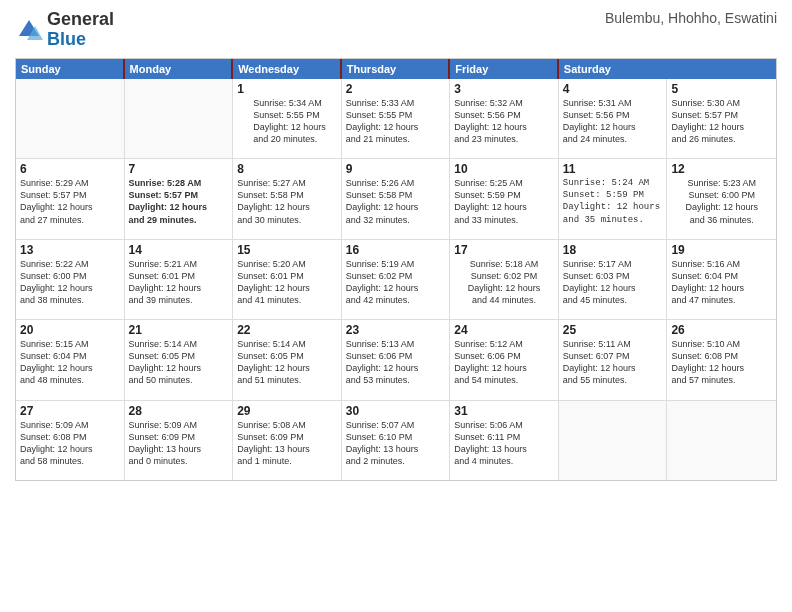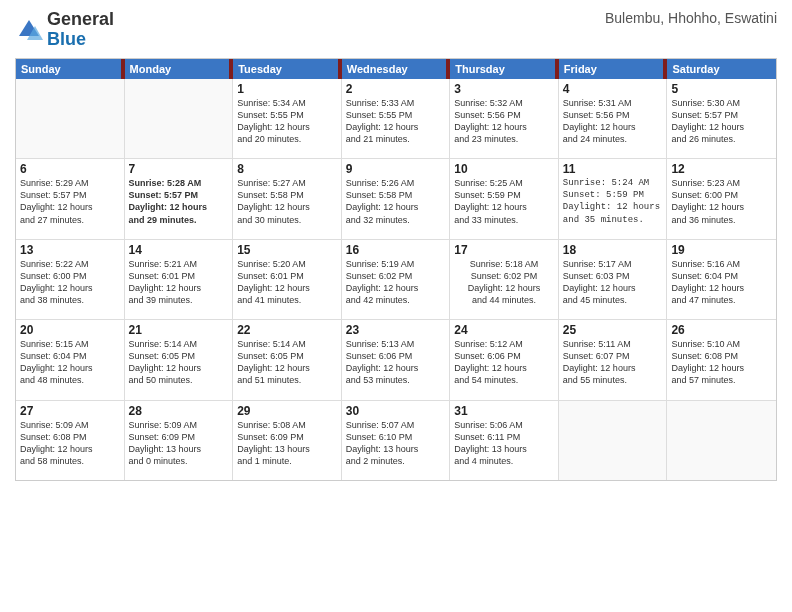--- a/index.html
+++ b/index.html
@@ -63,21 +63,21 @@
     .cal-header {
       display: grid;
       grid-template-columns: repeat(7, 1fr);
       background: #3a76c4;
     }
     .cal-header-cell {
       color: #fff;
       font-size: 11px;
       font-weight: bold;
       padding: 4px 5px;
-      border-right: 4px solid #7f1d1d;
+      border-right: 2px solid #7f1d1d;
       text-align: left;
     }
     .cal-header-cell:last-child { border-right: none; }
     .cal-body {
       flex: 1;
       display: flex;
       flex-direction: column;
     }
     .cal-row {
       display: grid;
@@ -126,33 +126,32 @@
     </div>
     <div class="title-area">
       <div class="location">Bulembu, Hhohho, Eswatini</div>
     </div>
   </div>
 
   <div class="calendar">
     <div class="cal-header">
     <div class="cal-header-cell">Sunday</div>
         <div class="cal-header-cell">Monday</div>
-        <div class="cal-header-cell">Tuesday</div>
         <div class="cal-header-cell">Wednesday</div>
         <div class="cal-header-cell">Thursday</div>
         <div class="cal-header-cell">Friday</div>
         <div class="cal-header-cell">Saturday</div>
       </div>
     <div class="cal-body">
     <div class="cal-row">
           <div class="cal-cell empty"></div>
           <div class="cal-cell empty"></div>
           <div class="cal-cell">
             <span class="day-num">1</span>
-            <div class="cell-info" style="white-space: pre-line;">Sunrise: 5:34 AM
+            <div class="cell-info" style="white-space: pre-line; margin-left: 16px;">Sunrise: 5:34 AM
 Sunset: 5:55 PM
 Daylight: 12 hours
 and 20 minutes.</div>
           </div>
           <div class="cal-cell">
             <span class="day-num">2</span>
             <div class="cell-info" style="white-space: pre-line;">Sunrise: 5:33 AM
 Sunset: 5:55 PM
 Daylight: 12 hours
 and 21 minutes.</div>
@@ -217,21 +216,21 @@
           </div>
           <div class="cal-cell">
             <span class="day-num">11</span>
             <div class="cell-info" style="white-space: pre-line; font-family: Liberation Mono, monospace;">Sunrise: 5:24 AM
 Sunset: 5:59 PM
 Daylight: 12 hours
 and 35 minutes.</div>
           </div>
           <div class="cal-cell">
             <span class="day-num">12</span>
-            <div class="cell-info" style="white-space: pre-line;">Sunrise: 5:23 AM
+            <div class="cell-info" style="white-space: pre-line; text-align: center;">Sunrise: 5:23 AM
 Sunset: 6:00 PM
 Daylight: 12 hours
 and 36 minutes.</div>
           </div>
         </div>
         <div class="cal-row">
           <div class="cal-cell">
             <span class="day-num">13</span>
             <div class="cell-info" style="white-space: pre-line;">Sunrise: 5:22 AM
 Sunset: 6:00 PM

